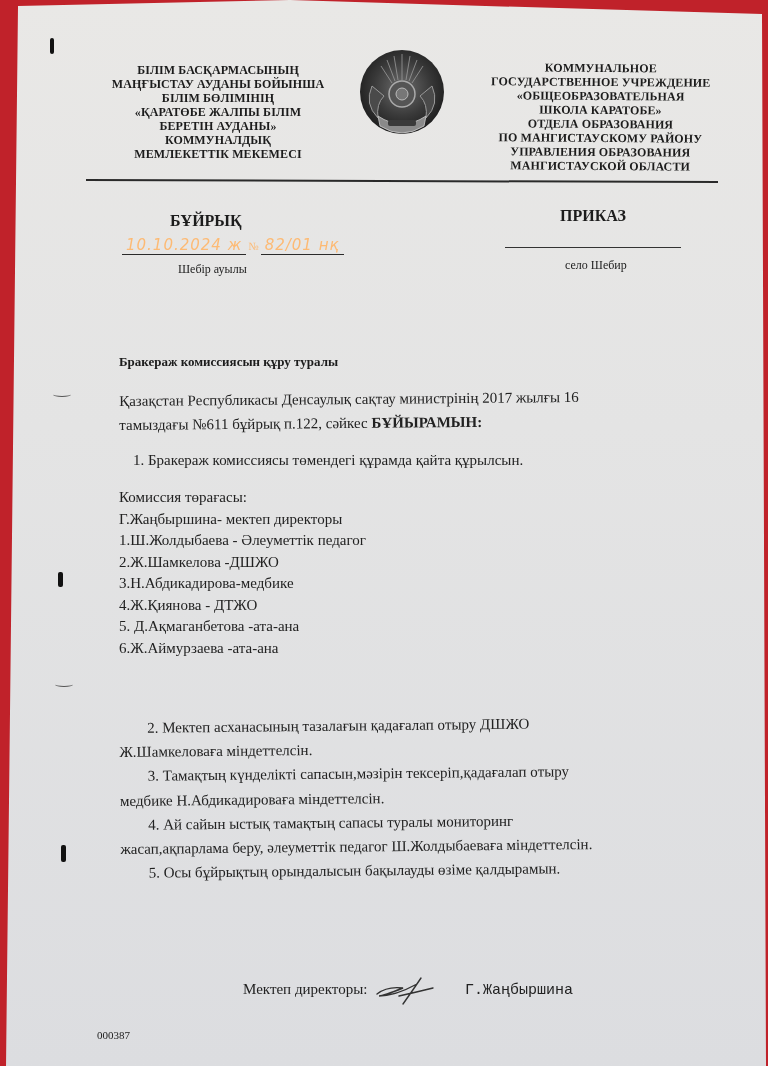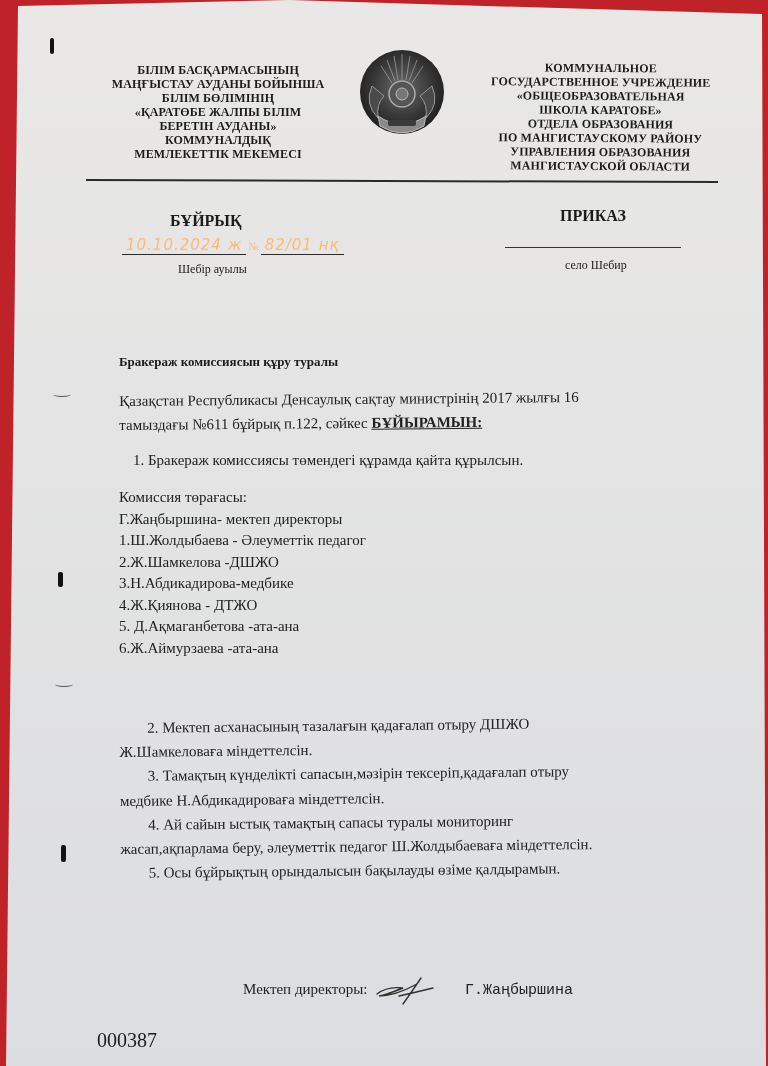--- a/index.html
+++ b/index.html
@@ -34,31 +34,31 @@
   .date-line .hand { border-bottom:1.5px solid #2a2a2a; padding:0 4px; letter-spacing:1px; }
   .date-line .no { font-style:normal; font-family:"Liberation Serif", serif; font-size:11px; margin:0 2px; }
   .sig-line-right { left:505px; top:247px; width:176px; height:1px; background:#333; }
   .place { font-size:12px; }
   .place-left { left:178px; top:262px; }
   .place-right { left:565px; top:258px; }
   .body-text { font-size:15px; line-height:20px; color:#222; }
   .title { left:119px; top:354px; font-weight:bold; font-size:13px; }
   .basis { left:119px; top:391px; width:580px; transform:rotate(-0.5deg); transform-origin:left top; }
   .basis .line { display:block; white-space:nowrap; margin-bottom:4px; }
-  .basis b { font-weight:bold;text-decoration:underline; }
+  .basis b { font-weight:bold; }
   .item1 { left:133px; top:450px; }
   .members { left:119px; top:487px; line-height:21.5px; }
   .members .line { display:block; white-space:nowrap; }
   .orders { left:119px; top:716px; width:620px; line-height:24.2px; transform:rotate(-0.6deg); transform-origin:left top; }
   .orders .line { display:block; white-space:nowrap; }
   .orders .indent { padding-left:28px; }
   .signature { left:243px; top:976px; white-space:nowrap; }
   .signature svg { vertical-align:middle; margin:0 10px 0 2px; }
   .signature .name { margin-left:14px;font-family:Liberation Mono, monospace; }
-  .docnum { left:97px; top:1029px; font-size:20px; font-family:"Liberation Serif", serif; }
+  .docnum { left:97px; top:1029px; font-size:11px; font-family:"Liberation Serif", serif; }
   .punch { background:#111; border-radius:2px; }
   .arc { border-bottom:1.5px solid #555; border-radius:0 0 50% 50%; height:4px; }
 </style>
 </head>
 <body>
 
 <div class="paper"></div>
 
 <div class="abs punch" style="left:50px;top:38px;width:4px;height:16px;"></div>
 <div class="abs punch" style="left:58px;top:572px;width:5px;height:15px;"></div>

